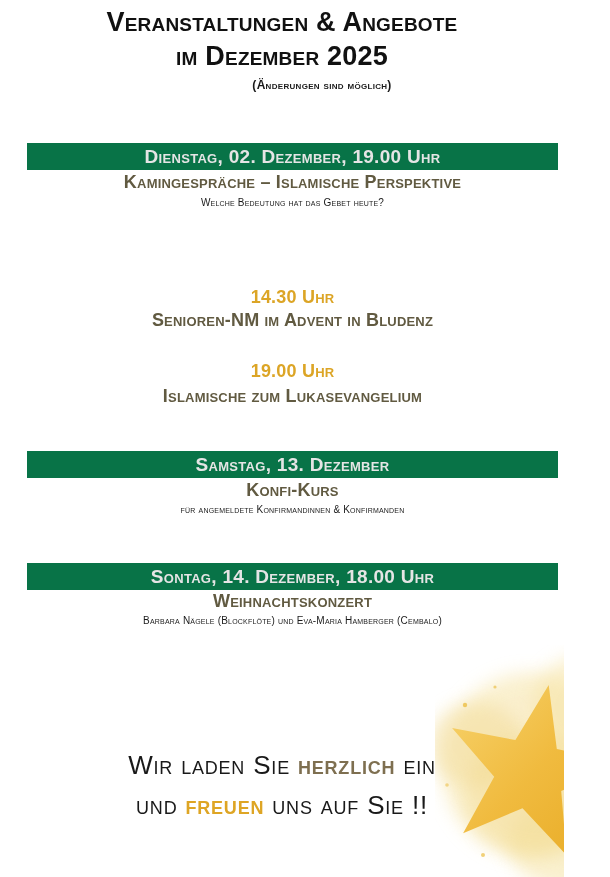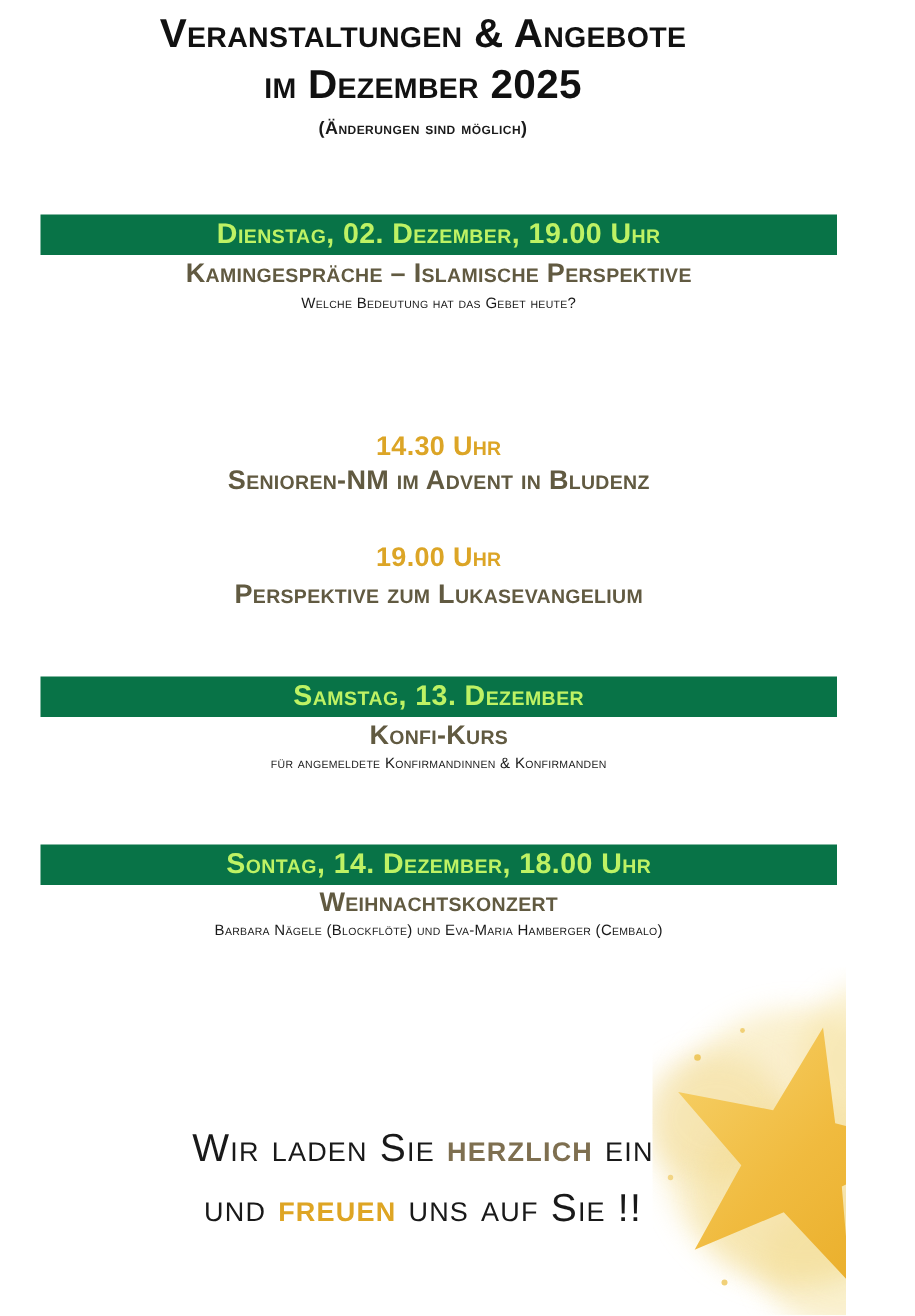--- a/index.html
+++ b/index.html
@@ -16,21 +16,21 @@
   .title{
     font-size:27px;font-weight:bold;color:#111111;
     font-variant:small-caps;letter-spacing:0.2px;line-height:32px;z-index:2;
   }
   .subtitle{
     font-size:12px;font-weight:600;color:#1a1a1a;
     font-variant:small-caps;letter-spacing:0.3px;z-index:2;
   }
   .banner{
     position:absolute;left:27px;width:531px;height:27px;
-    background:#087347;color:#bef264;
+    background:#087347;color:#e5e5e5;
     font-size:19px;font-weight:bold;font-variant:small-caps;
     line-height:27px;text-align:center;letter-spacing:0.3px;z-index:2;
   }
   .evtitle{
     font-size:18px;font-weight:bold;color:#615a41;
     font-variant:small-caps;letter-spacing:0.2px;z-index:2;
   }
   .evtime{
     font-size:18px;font-weight:bold;color:#dca526;
     font-variant:small-caps;letter-spacing:0.2px;z-index:2;
@@ -47,30 +47,30 @@
   .closing .em-gold{font-weight:bold;color:#dea524;}
   .star-art{position:absolute;left:435px;top:645px;width:175px;height:232px;z-index:1;}
 </style>
 </head>
 <body>
 
 <div class="page">
 
   <div class="abs title" style="top:6px;">Veranstaltungen &amp; Angebote</div>
   <div class="abs title" style="top:40px;">im Dezember 2025</div>
-  <div class="abs subtitle" style="top:78px;">(Änderungen sind möglich)</div>
+  <div class="abs subtitle" style="top:78px;margin-left:40px;">(Änderungen sind möglich)</div>
 
   <div class="banner" style="top:143px;">Dienstag, 02. Dezember, 19.00 Uhr</div>
   <div class="bannerwrap evtitle" style="top:172px;">Kamingespräche – Islamische Perspektive</div>
   <div class="bannerwrap evdetail" style="top:197px;">Welche Bedeutung hat das Gebet heute?</div>
 
   <div class="bannerwrap evtime" style="top:287px;">14.30 Uhr</div>
   <div class="bannerwrap evtitle" style="top:310px;">Senioren-NM im Advent in Bludenz</div>
   <div class="bannerwrap evtime" style="top:361px;text-align:center;">19.00 Uhr</div>
-  <div class="bannerwrap evtitle" style="top:386px;">Perspektive zum Lukasevangelium</div>
+  <div class="bannerwrap evtitle" style="top:386px;">Islamische zum Lukasevangelium</div>
 
   <div class="banner" style="top:451px;">Samstag, 13. Dezember</div>
   <div class="bannerwrap evtitle" style="top:480px;">Konfi-Kurs</div>
   <div class="bannerwrap evdetail" style="top:504px;">für angemeldete Konfirmandinnen &amp; Konfirmanden</div>
 
   <div class="banner" style="top:563px;">Sontag, 14. Dezember, 18.00 Uhr</div>
   <div class="bannerwrap evtitle" style="top:591px;">Weihnachtskonzert</div>
   <div class="bannerwrap evdetail" style="top:615px;">Barbara Nägele (Blockflöte) und Eva-Maria Hamberger (Cembalo)</div>
 
   <svg class="star-art" viewBox="0 0 175 232">

